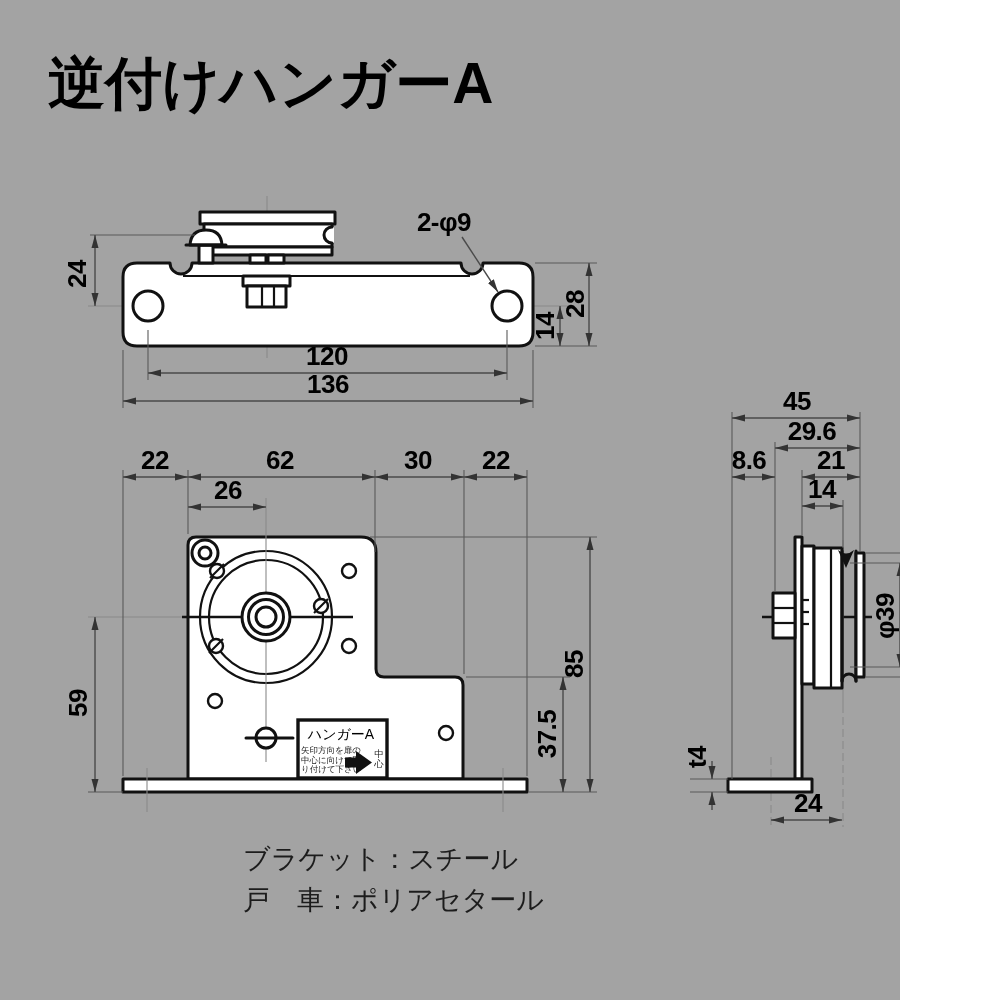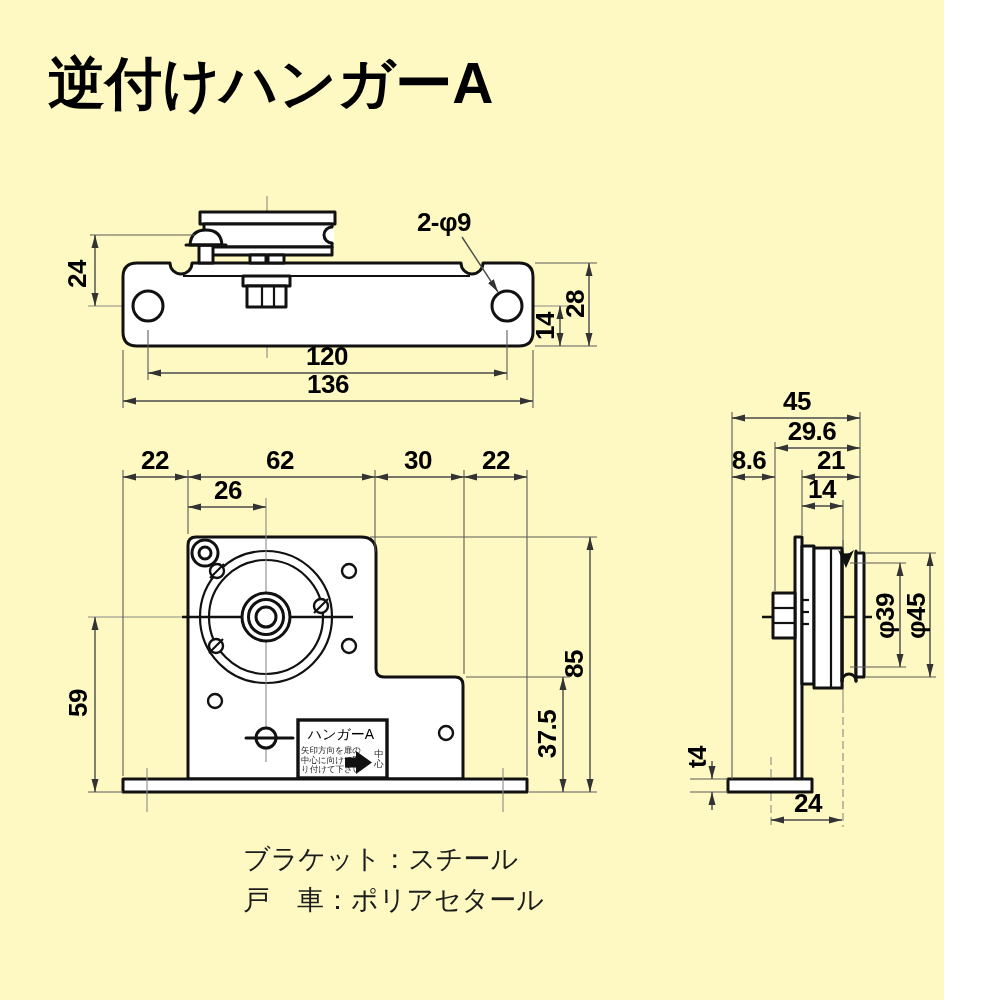--- a/index.html
+++ b/index.html
@@ -1,17 +1,17 @@
 <!DOCTYPE html>
 <html lang="ja"><head>
 <meta charset="utf-8">
 <style>
   html,body{margin:0;padding:0;background:#fff;}
-  #stage{position:relative;width:900px;height:1000px;background:#fef9c3;overflow:hidden;
-         font-family:"Liberation Sans","DejaVu Sans",sans-serif;padding-left:44px;}
+  #stage{position:relative;width:900px;height:1000px;background:#a3a3a3;overflow:hidden;
+         font-family:"Liberation Sans","DejaVu Sans",sans-serif;}
   svg{position:absolute;left:0;top:0;}
   
   .ol{fill:none;stroke:#111;stroke-width:3;stroke-linejoin:round;stroke-linecap:round;}
   .ol2{fill:none;stroke:#111;stroke-width:2.2;stroke-linejoin:round;}
   .olf{fill:#fff;stroke:#111;stroke-width:3;stroke-linejoin:round;}
   .olf2{fill:#fff;stroke:#111;stroke-width:2.4;}
   
   .dim{stroke:#4a4a4a;stroke-width:1.4;fill:none;}
   .ext{stroke:#5a5a5a;stroke-width:1.1;fill:none;}
   .cl{stroke:#8a8a8a;stroke-width:1.1;fill:none;}

